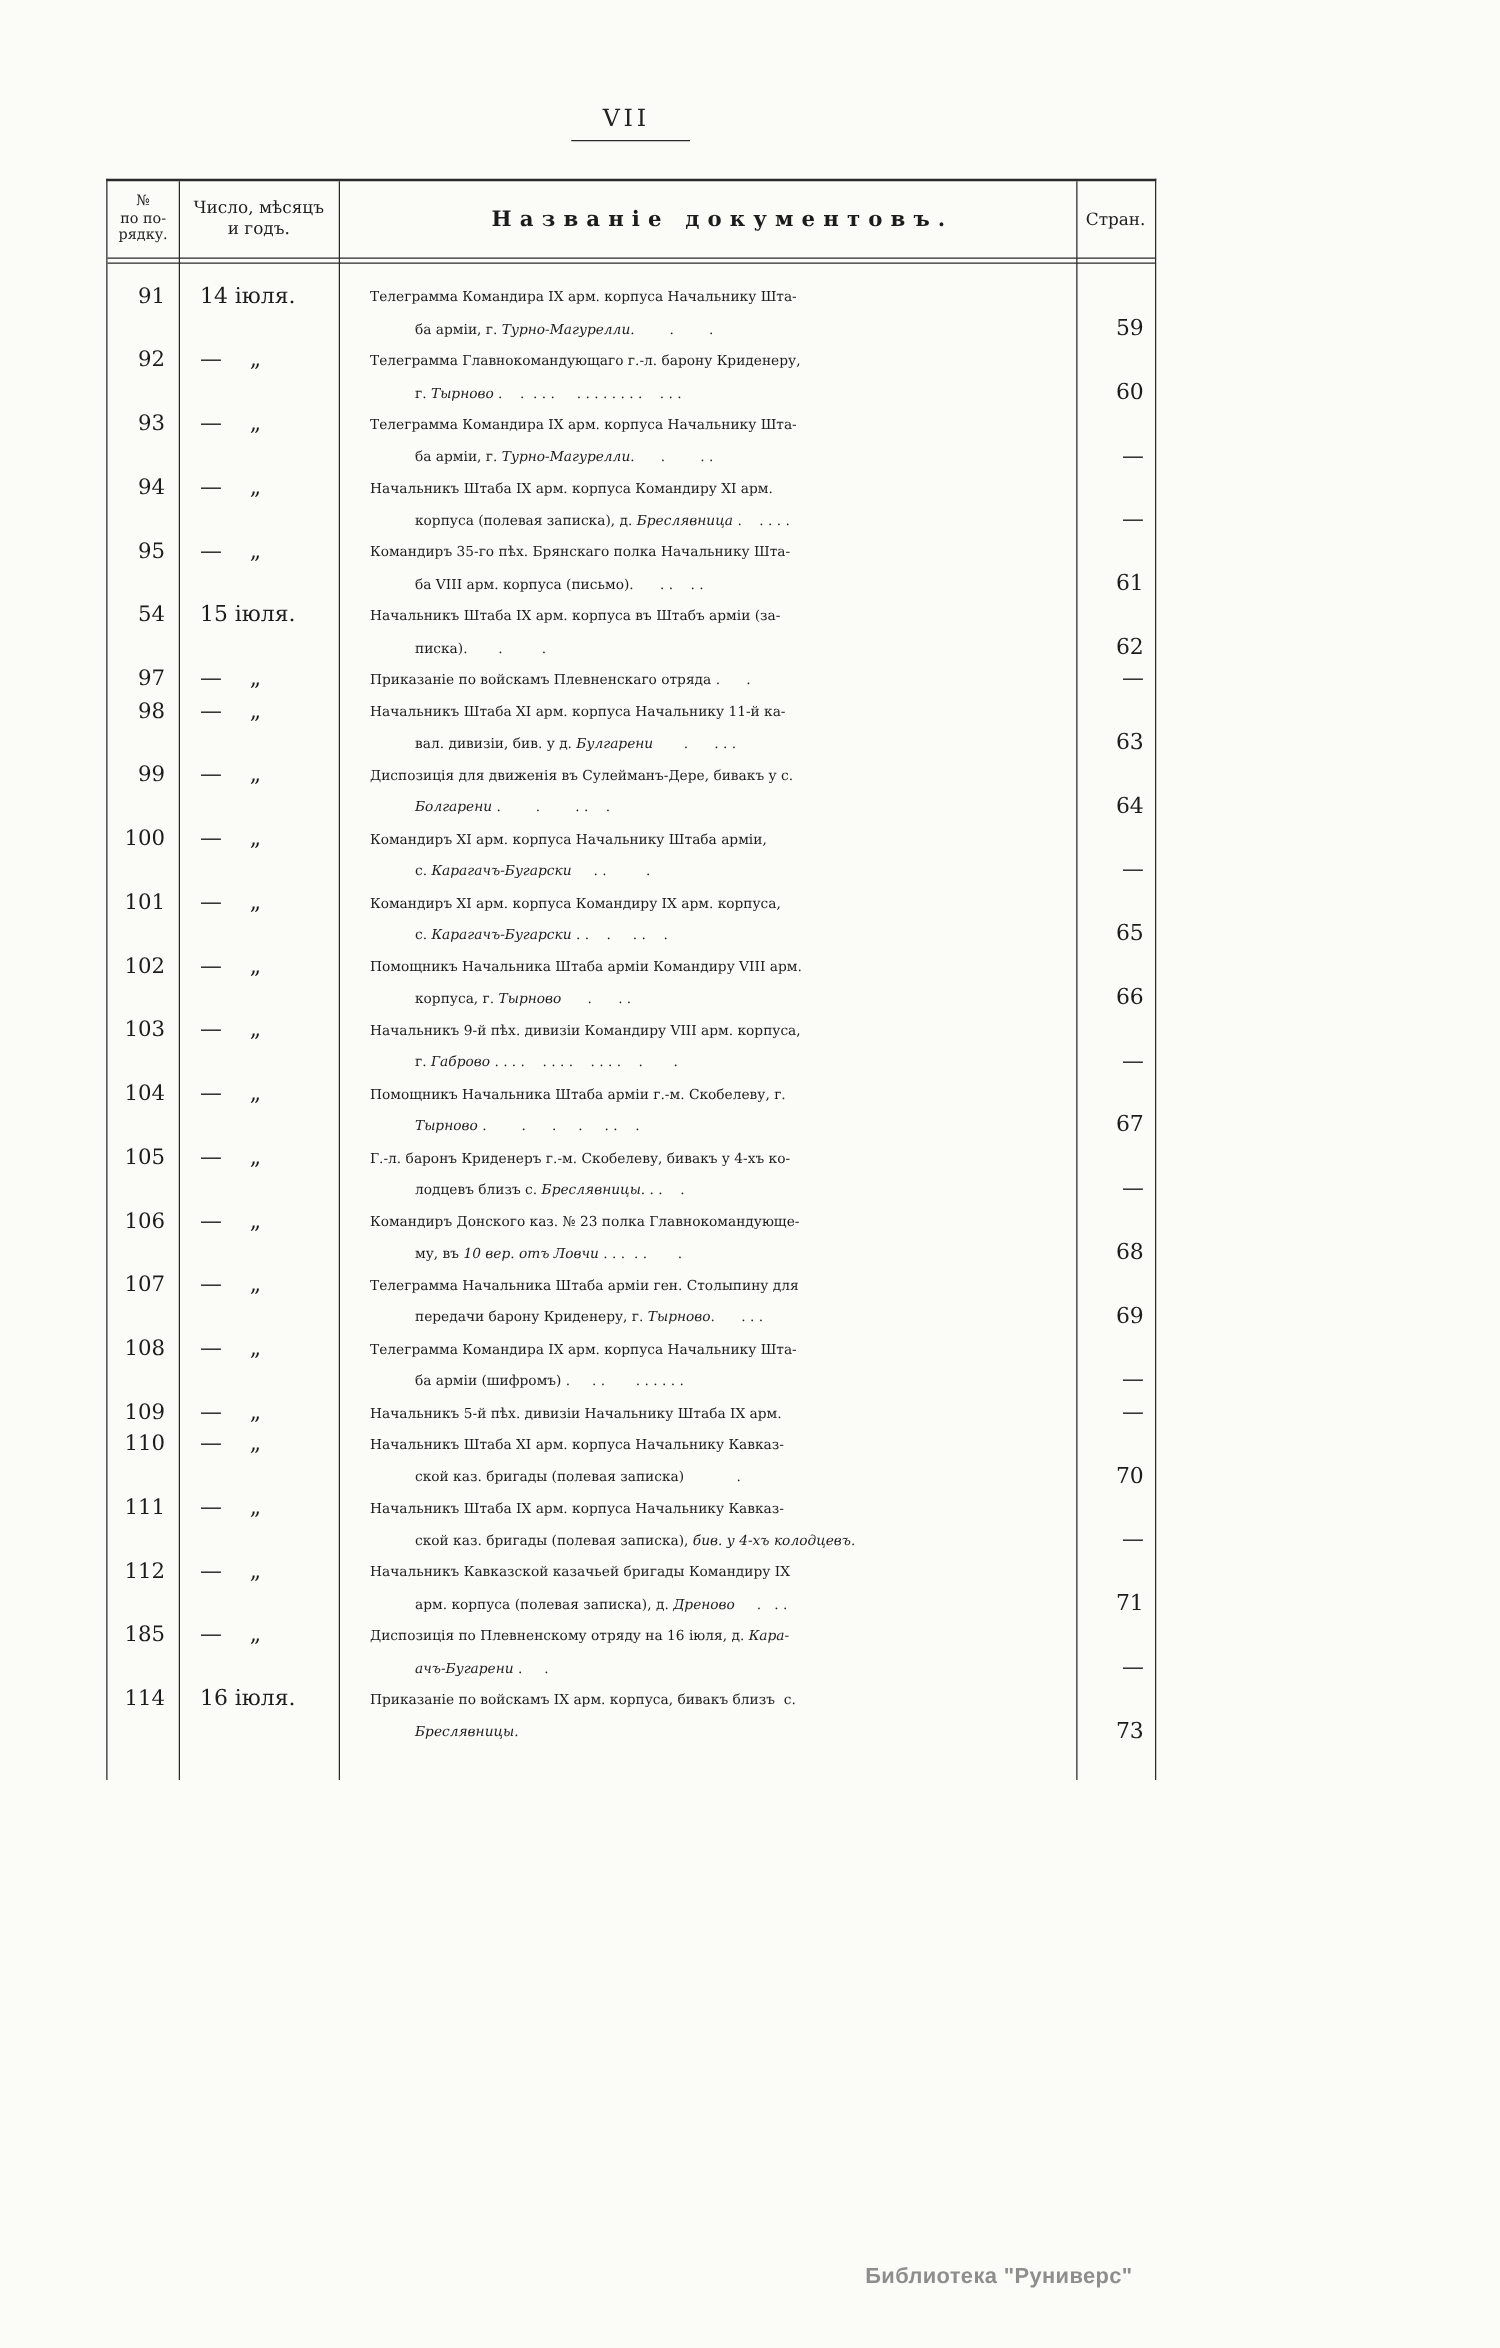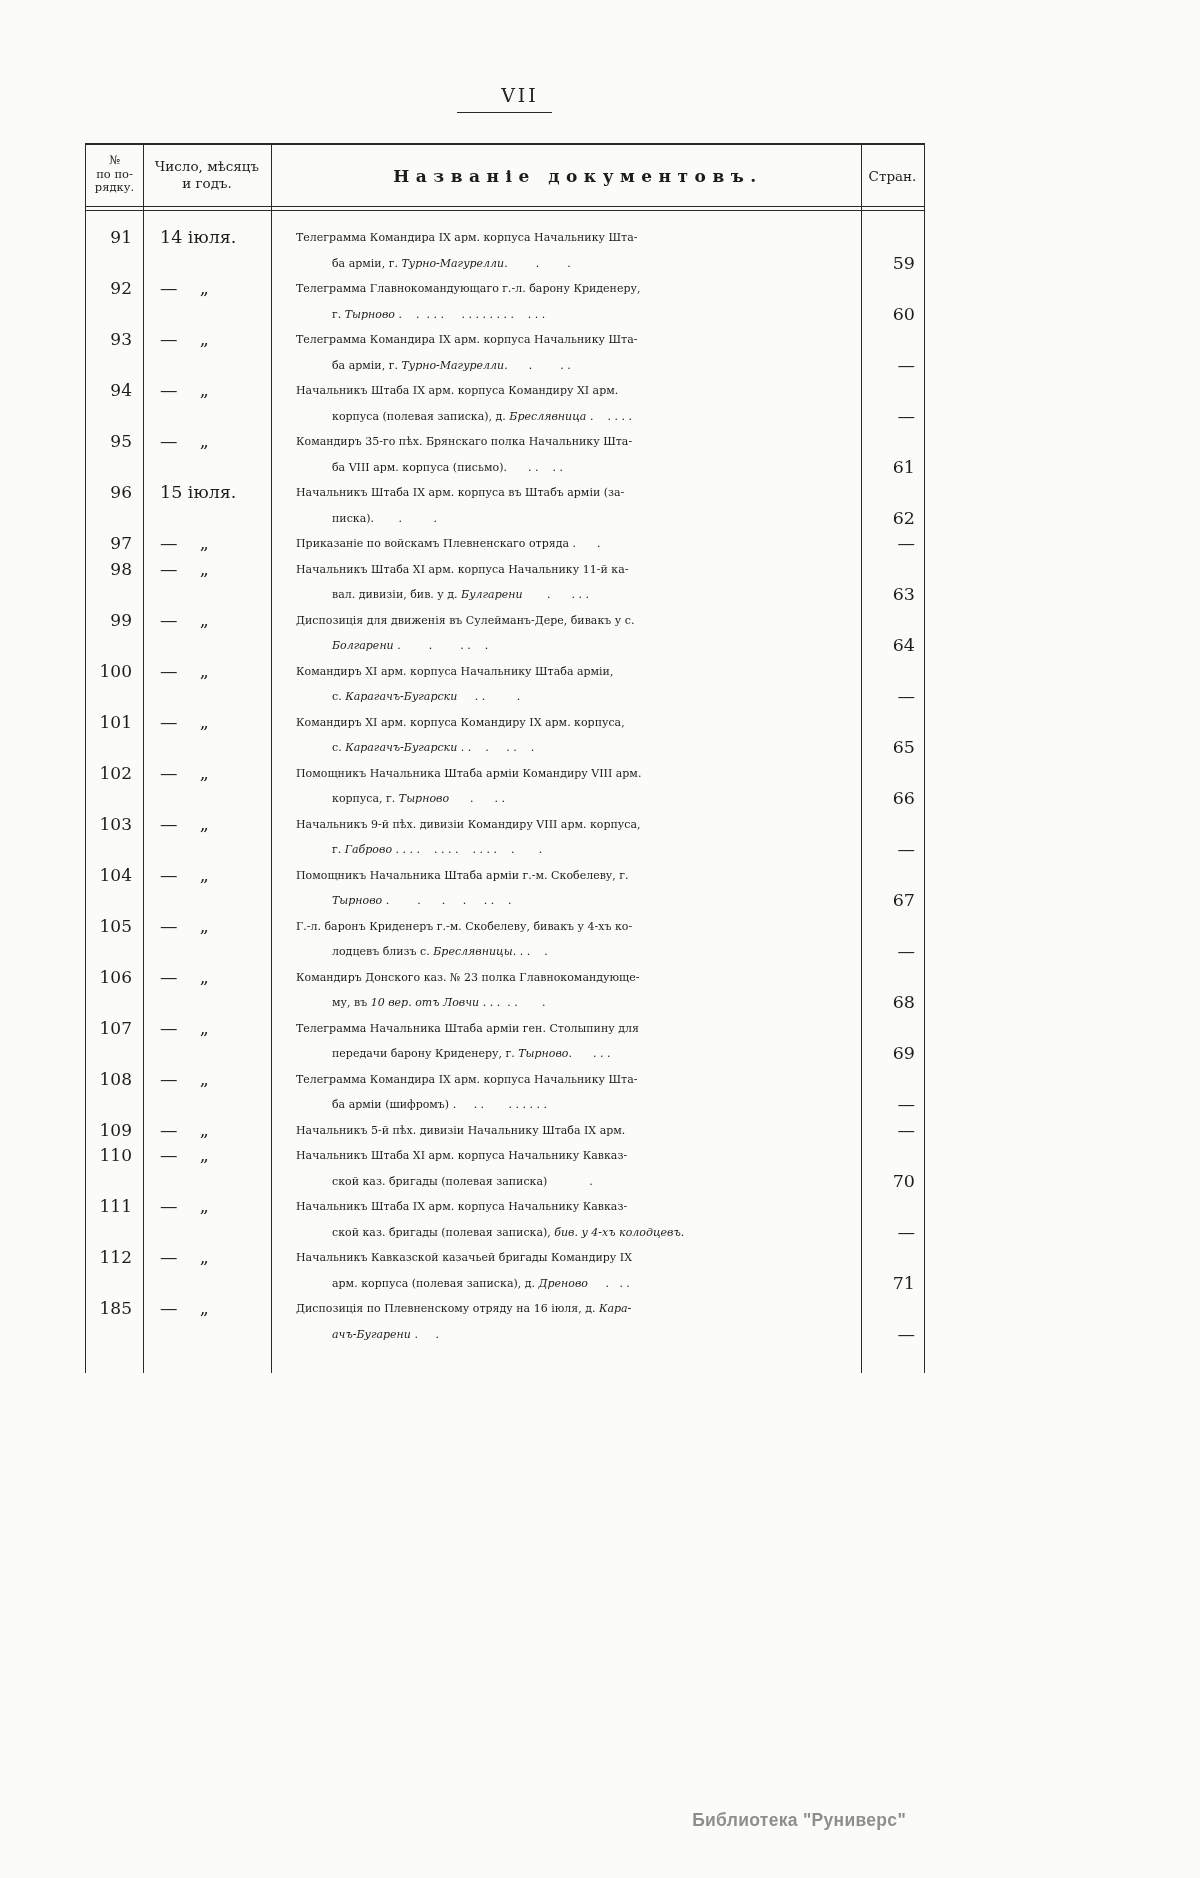--- a/index.html
+++ b/index.html
@@ -7,21 +7,21 @@
     width:1200px;height:1878px;
     background:#fbfbf8;
     font-family:"DejaVu Serif","Liberation Serif",serif;
     color:#1c1c1c;
     overflow:hidden;
   }
   .sheet{position:absolute;inset:0;}
 
   
   .folio{
-    position:absolute;top:84px;left:100px;width:840px;
+    position:absolute;top:84px;left:81px;width:840px;
     text-align:center;font-size:19px;letter-spacing:3px;color:#222;
   }
   .folio-rule{
     position:absolute;top:112px;left:457px;width:95px;
     border-top:1.6px solid #2a2a2a;height:0;
   }
 
   
   .tbl{
     position:absolute;top:143px;left:85px;width:838px;
@@ -151,21 +151,21 @@
         <div class="row">
           <div class="c-num">95</div>
           <div class="c-date">—    „</div>
           <div class="c-title">
             <div class="doc-line first"><span>Командиръ 35-го пѣх. Брянскаго полка Начальнику Шта-</span></div>
             <div class="doc-line"><span>ба VIII арм. корпуса (письмо).      . .    . .</span></div>
           </div>
           <div class="c-page">61</div>
         </div>
         <div class="row">
-          <div class="c-num">96</div>
+          <div class="c-num">54</div>
           <div class="c-date">15 іюля.</div>
           <div class="c-title">
             <div class="doc-line first"><span>Начальникъ Штаба IX арм. корпуса въ Штабъ арміи (за-</span></div>
             <div class="doc-line"><span>писка).       .         .</span></div>
           </div>
           <div class="c-page">62</div>
         </div>
         <div class="row">
           <div class="c-num">97</div>
           <div class="c-date">—    „</div>
@@ -310,18 +310,27 @@
         </div>
         <div class="row">
           <div class="c-num">185</div>
           <div class="c-date">—    „</div>
           <div class="c-title">
             <div class="doc-line first"><span>Диспозиція по Плевненскому отряду на 16 іюля, д. </span><span class="it">Кара-</span></div>
             <div class="doc-line"><span class="it">ачъ-Бугарени</span><span> .     .</span></div>
           </div>
           <div class="c-page">—</div>
         </div>
+        <div class="row">
+          <div class="c-num">114</div>
+          <div class="c-date">16 іюля.</div>
+          <div class="c-title">
+            <div class="doc-line first"><span>Приказаніе по войскамъ IX арм. корпуса, бивакъ близъ  с.</span></div>
+            <div class="doc-line"><span class="it">Бреслявницы.</span></div>
+          </div>
+          <div class="c-page">73</div>
+        </div>
       </div>
   </div>
 
   <div class="watermark">Библиотека "Руниверс"</div>
 
 </div>
 
 </body></html>

